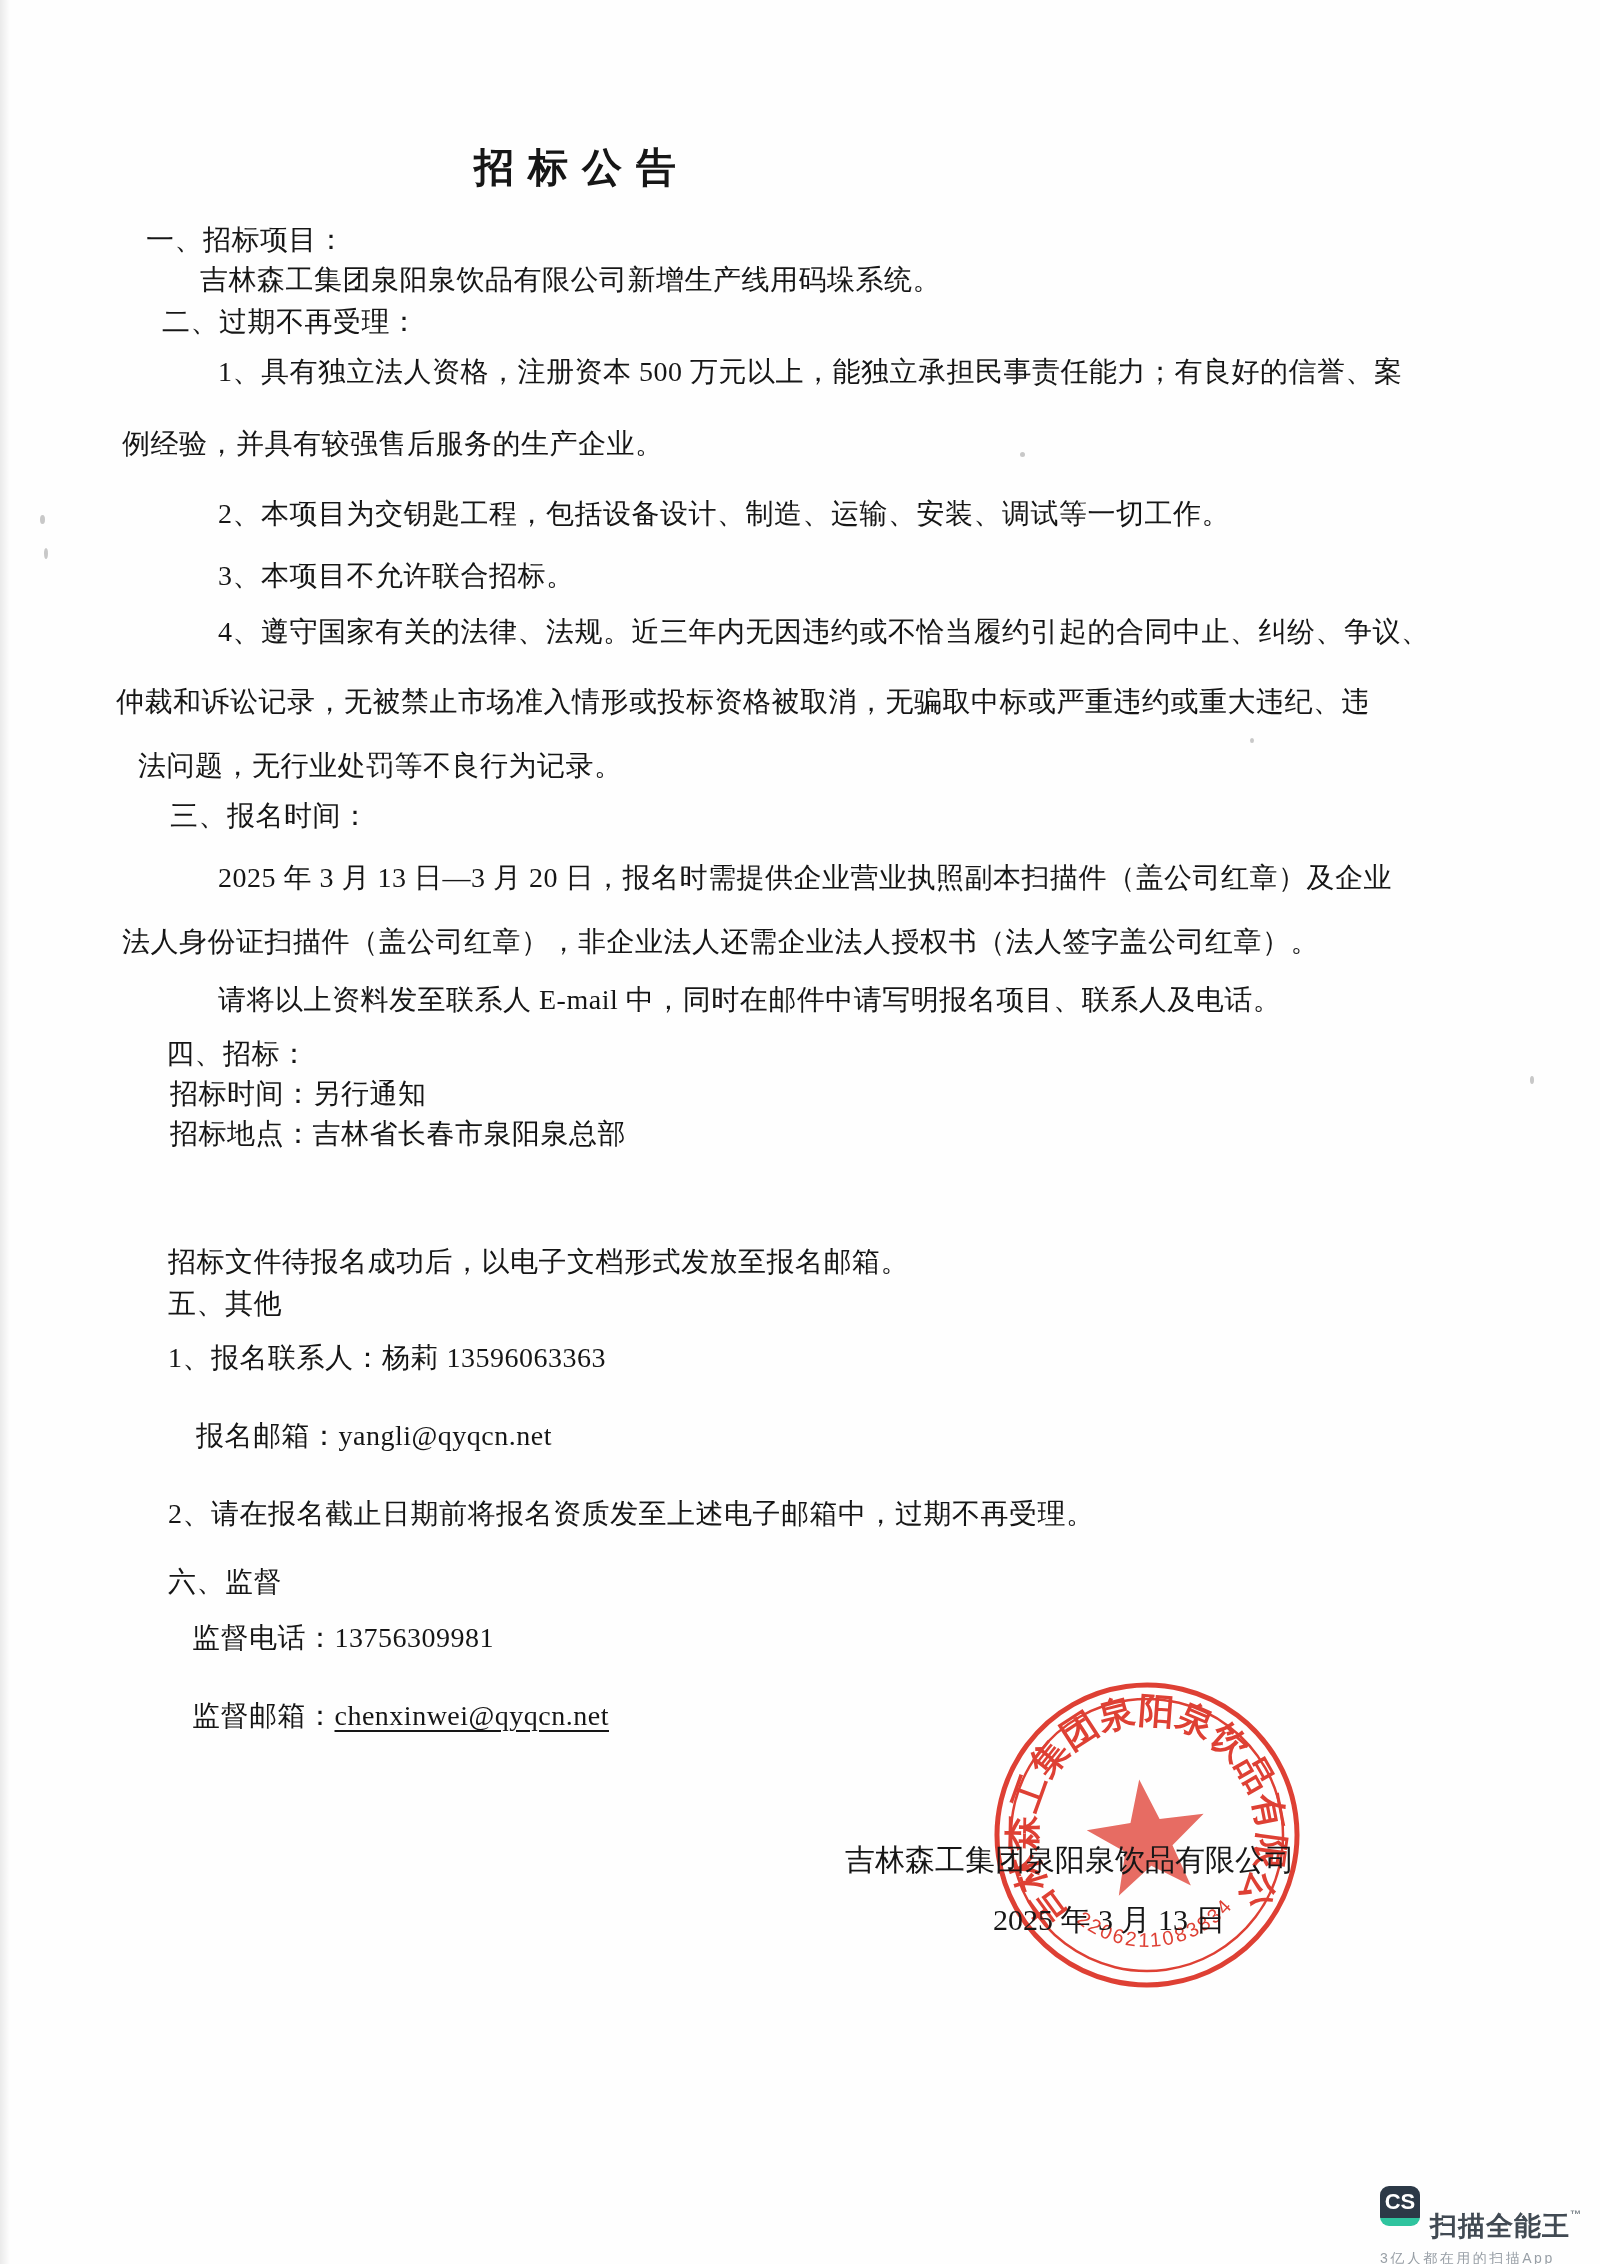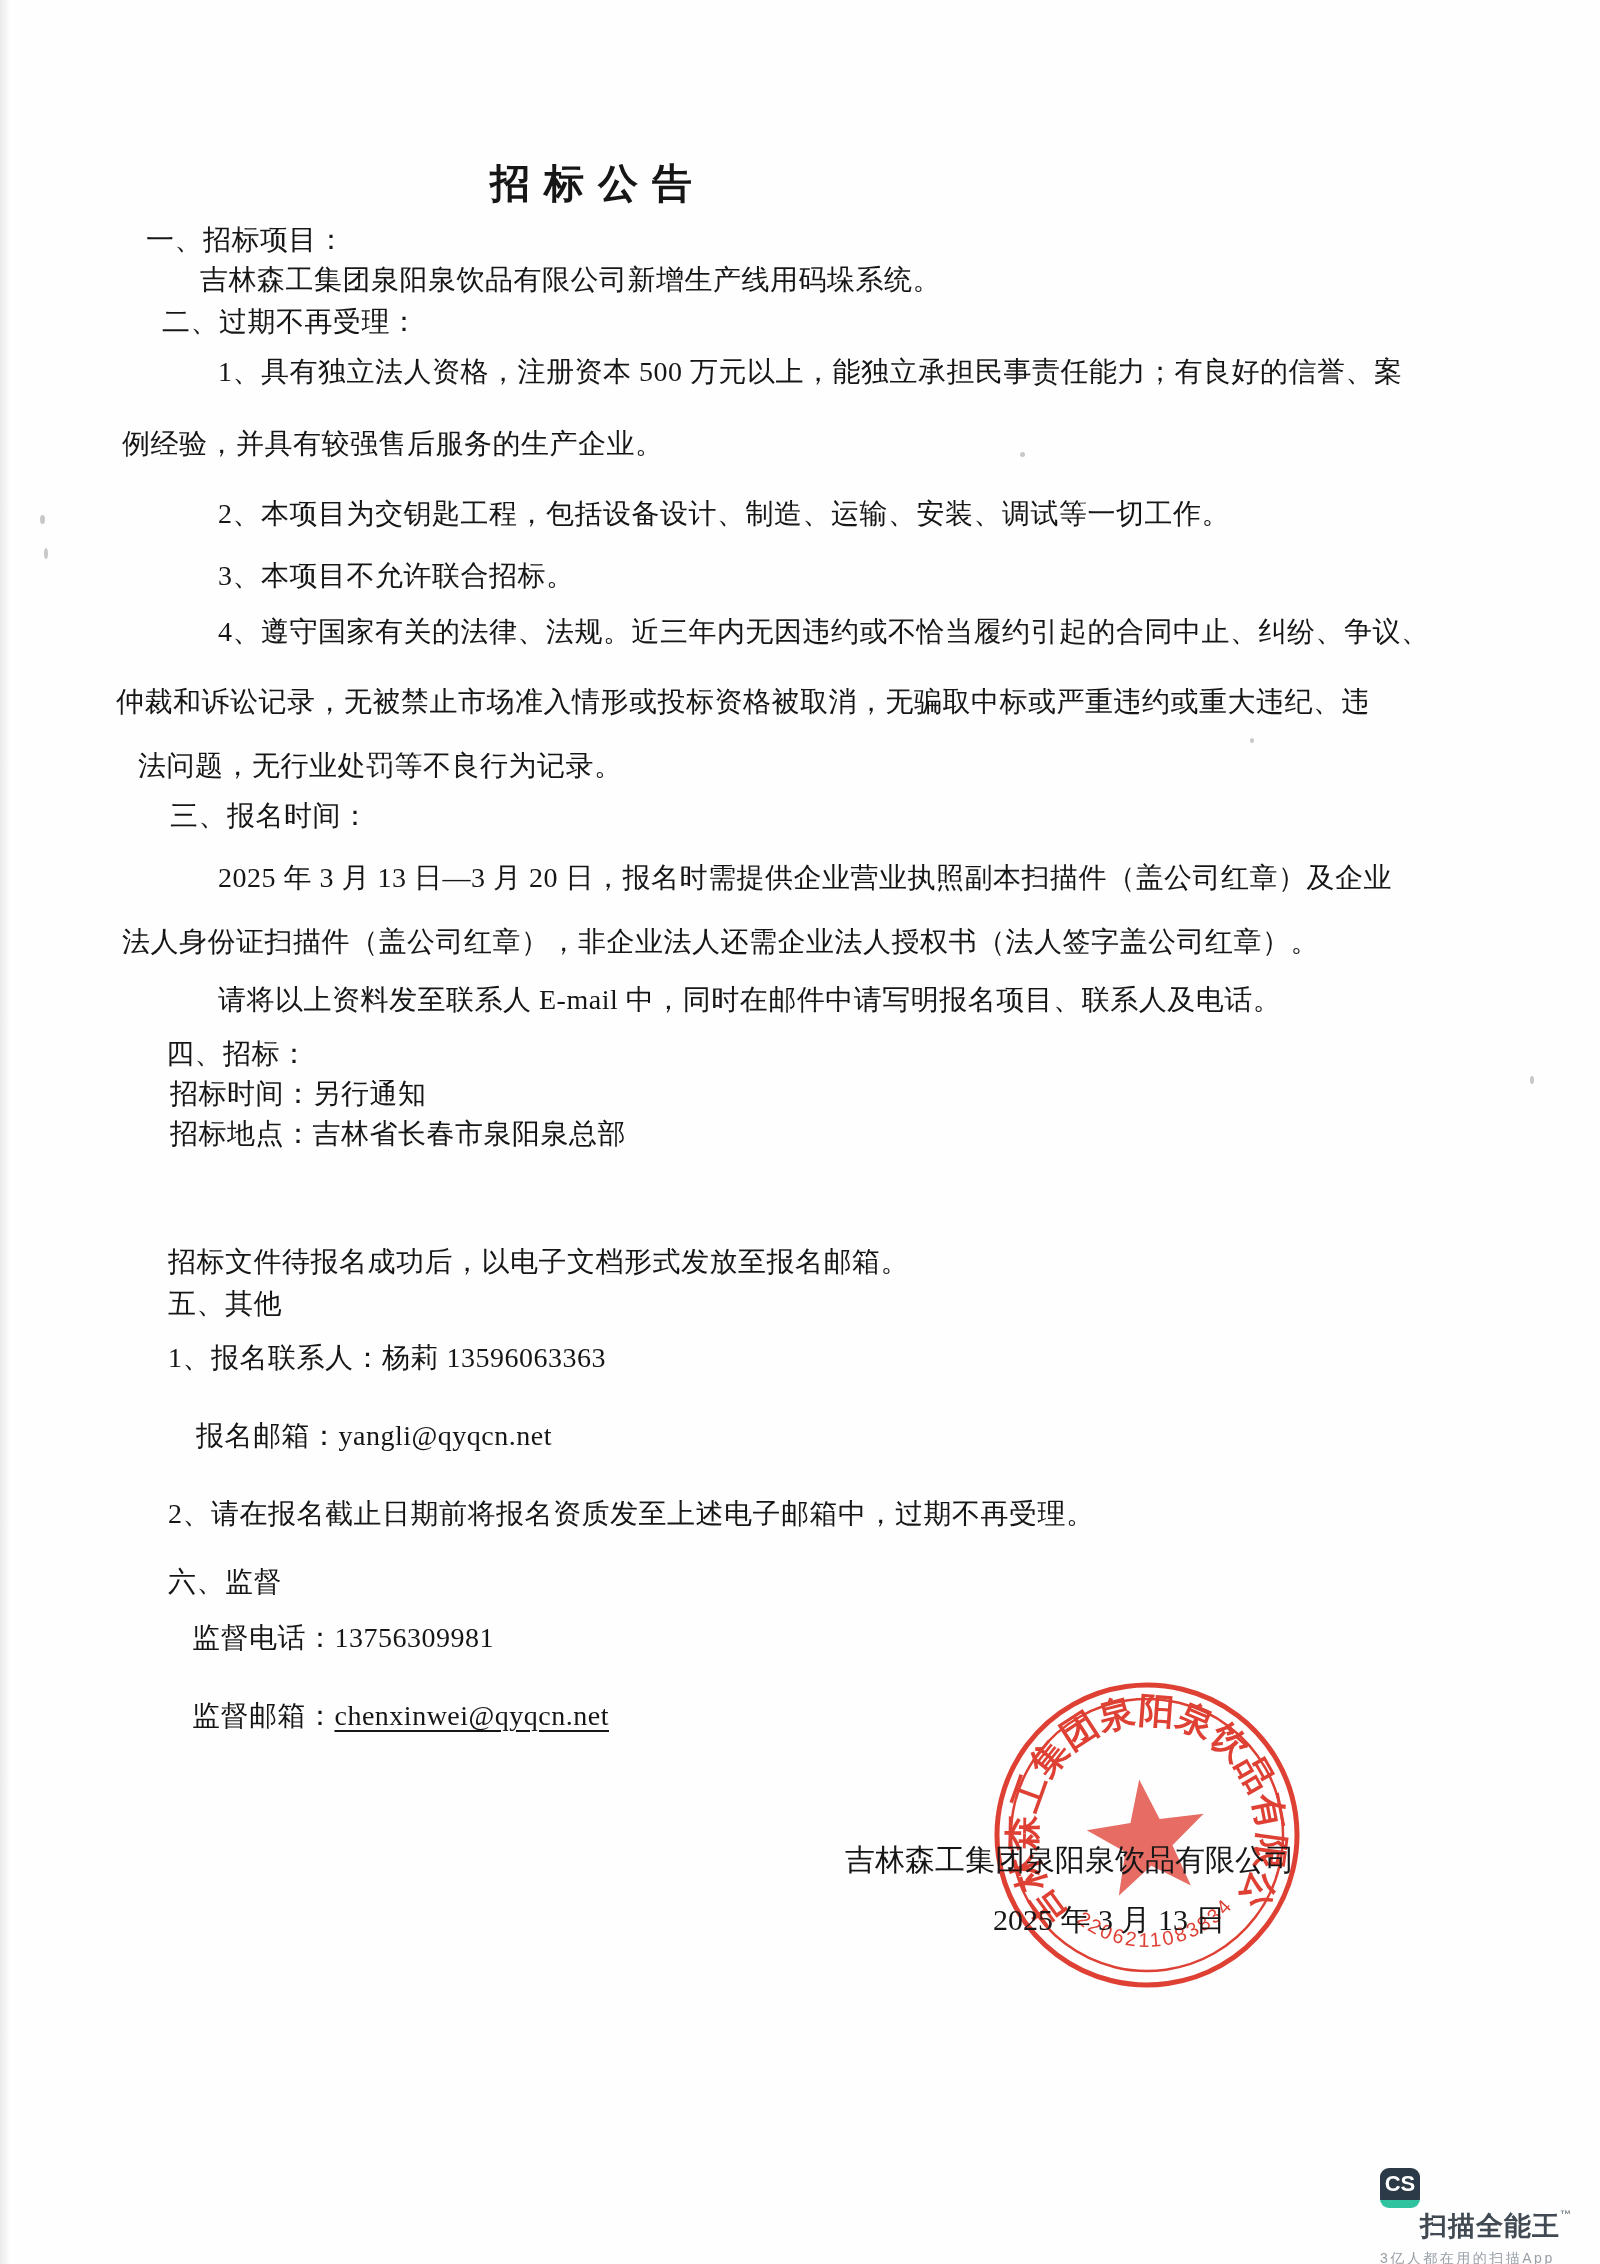--- a/index.html
+++ b/index.html
@@ -8,39 +8,39 @@
     background:#fefefe; overflow:hidden;
     font-family:"Liberation Serif","DejaVu Serif",serif;
     color:#161616;
   }
   .page::before{ 
     content:""; position:absolute; left:0; top:0; bottom:0; width:10px;
     background:linear-gradient(90deg, rgba(0,0,0,.08), rgba(0,0,0,0));
     pointer-events:none;
   }
   .title{
-    position:absolute; left:474px; top:140px; margin:16px;
+    position:absolute; left:474px; top:140px; margin:0;
     font-size:40px; font-weight:700; letter-spacing:2px; white-space:nowrap;
   }
   .ln{
     position:absolute; font-size:28px; line-height:1.15; white-space:nowrap;
     letter-spacing:0.5px;
   }
   .u{ text-decoration:underline; text-underline-offset:5px; text-decoration-thickness:2px; }
   .sig{ position:absolute; font-size:30px; white-space:nowrap; z-index:3; }
   .seal{
     position:absolute; left:972px; top:1660px; width:350px; height:350px;
     z-index:2; mix-blend-mode:multiply; opacity:.92;
     transform:rotate(-8deg);
   }
   .speck{ position:absolute; background:#9a9a9a; border-radius:50%; opacity:.55; }
   
   .wm{ position:absolute; left:1380px; top:2168px; width:200px;
        font-family:"Liberation Sans","DejaVu Sans",sans-serif; }
-  .wm-row{ display:flex; }
+  .wm-row{ display:flex; align-items:center; gap:10px; }
   .wm-logo{
     width:40px; height:40px; border-radius:9px; flex:0 0 40px;
     background:linear-gradient(180deg,#2c3947 0%,#2c3947 80%,#2fc49f 80%,#2fc49f 100%);
     display:flex; align-items:flex-start; justify-content:center;
   }
   .wm-logo span{ color:#ffffff; font-weight:700; font-size:22px; line-height:32px; }
   .wm-name{ font-size:27px; font-weight:700; color:#414a53; letter-spacing:1px; white-space:nowrap;margin-top:40px; }
   .wm-tm{ font-size:11px; color:#7d858c; vertical-align:top; }
   .wm-tagline{ margin-top:6px; font-size:14px; color:#989fa6; letter-spacing:2.5px; white-space:nowrap; }
 </style>

